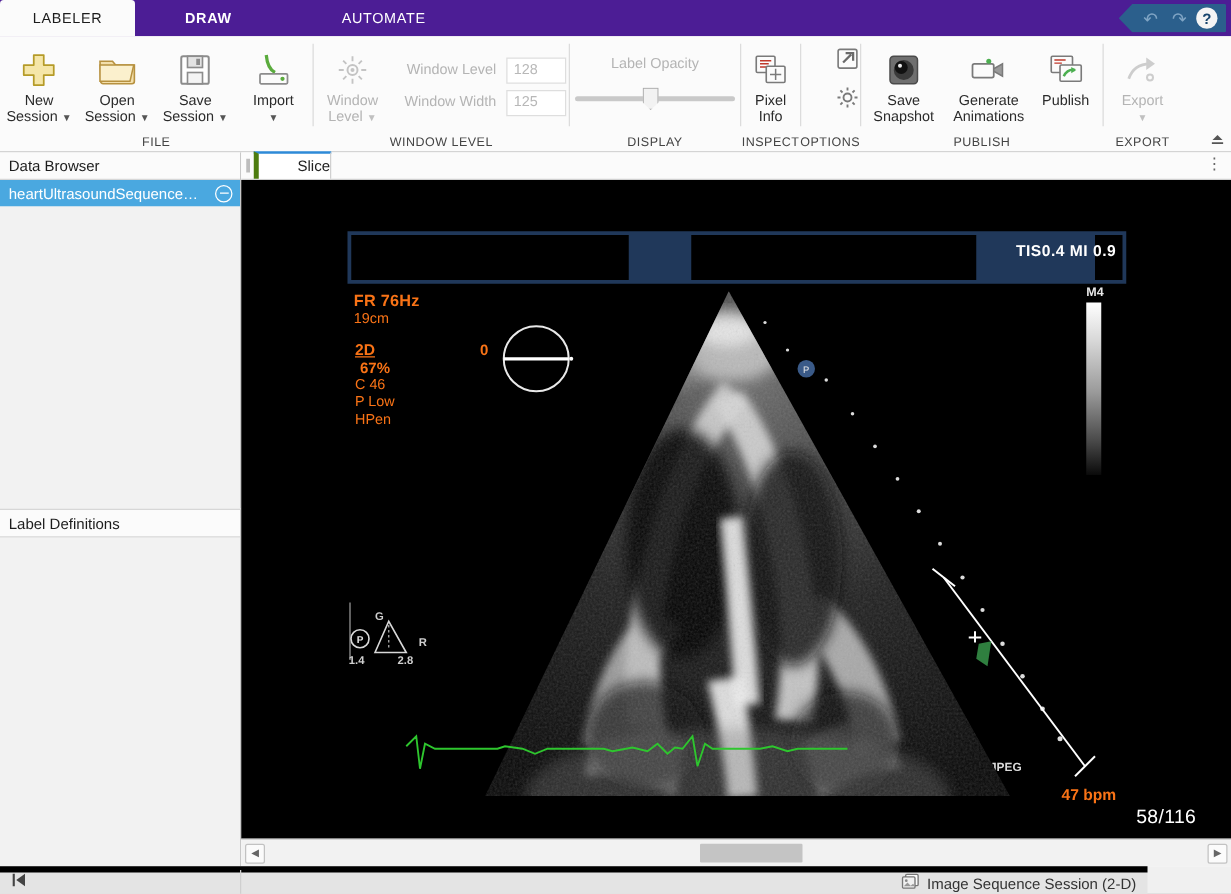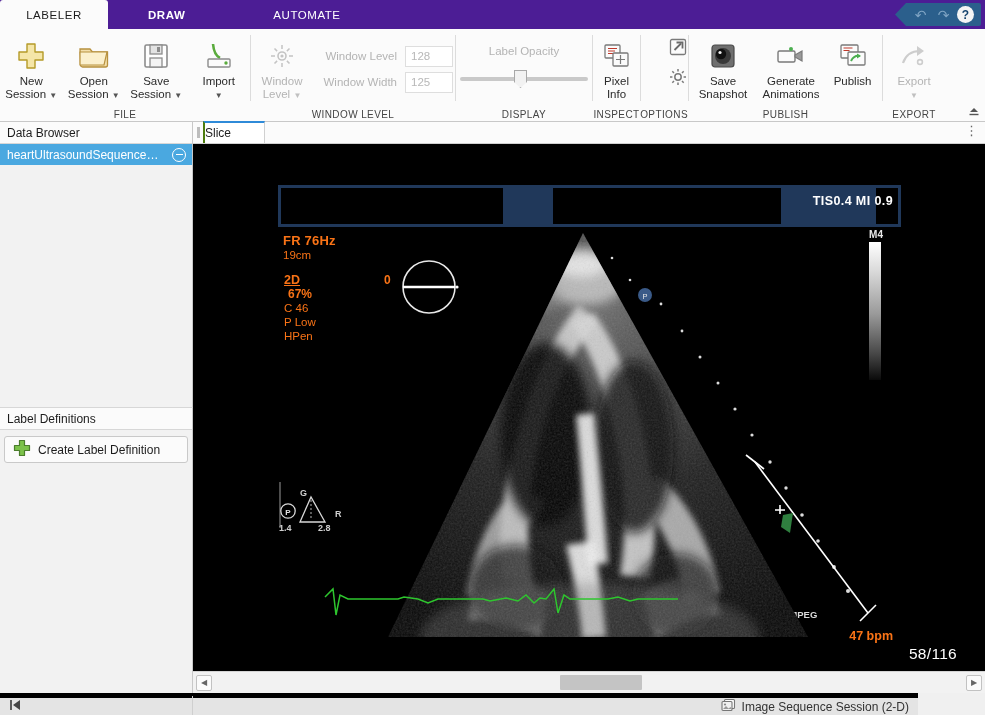--- a/index.html
+++ b/index.html
@@ -114,22 +114,22 @@
   }
   .hint { margin: 14px 10px 0 12px; font-size: 12px; color: #3a3a3a; line-height: 16px; }
 
   
   #docarea { position: absolute; left: 193px; top: 122px; width: 792px; height: 571px; background: #fbfbfb; }
   .doctabbar { height: 22px; background: #fbfbfb; display: flex; align-items: flex-end; border-bottom: 1px solid #d0d0d0; position: relative; }
   .grip { width: 10px; height: 22px; display: flex; align-items: center; justify-content: center; }
   .grip i { width: 3px; height: 11px; background: #bdbdbd; display: block; }
   .dtab {
     height: 22px; min-width: 62px; background: #ffffff; border-top: 2px solid #2e8ad8;
-    border-left: 2px solid #4d7c0f; border-right: 1px solid #d0d0d0;
-    display: flex; align-items: center; justify-content: flex-start;
+    border-left: 4px solid #4d7c0f; border-right: 1px solid #d0d0d0;
+    display: flex; align-items: center; justify-content: flex-end;
     font-size: 12px; color: #222;
   }
   .dotmenu { position: absolute; right: 7px; top: 3px; color: #666; font-size: 13px; line-height: 12px; letter-spacing: 0; }
 
   #canvas { position: absolute; left: 0; top: 22px; width: 792px; height: 527px; background: #000; overflow: hidden; }
   #hscroll {
     position: absolute; left: 0; bottom: 0; width: 792px; height: 22px;
     background: #f2f2f2; border-top: 1px solid #d4d4d4;
     display: flex; align-items: center;
   }
@@ -416,28 +416,20 @@
             <i></i>
           </span>
       </div>
     </div>
   </div>
 
   <div id="labeldefs">
     <div class="panel-hdr">
         <span>Label Definitions</span>
       </div>
-    <div class="cld-btn">
-      <span>
-        <svg width="18" height="18" viewBox="0 0 18 18">
-            <path d="M6.5 1.5h5v5h5v5h-5v5h-5v-5h-5v-5h5z" fill="#7cc24a" stroke="#4b7d2c" stroke-width="1.2" stroke-linejoin="round"></path>
-          </svg>
-      </span>
-      <span>Create Label Definition</span>
-    </div>
   </div>
 
   <div id="docarea">
     <div class="doctabbar">
       <div class="grip">
           <i></i>
         </div>
       <div class="dtab">
           <span>Slice</span>
         </div>

